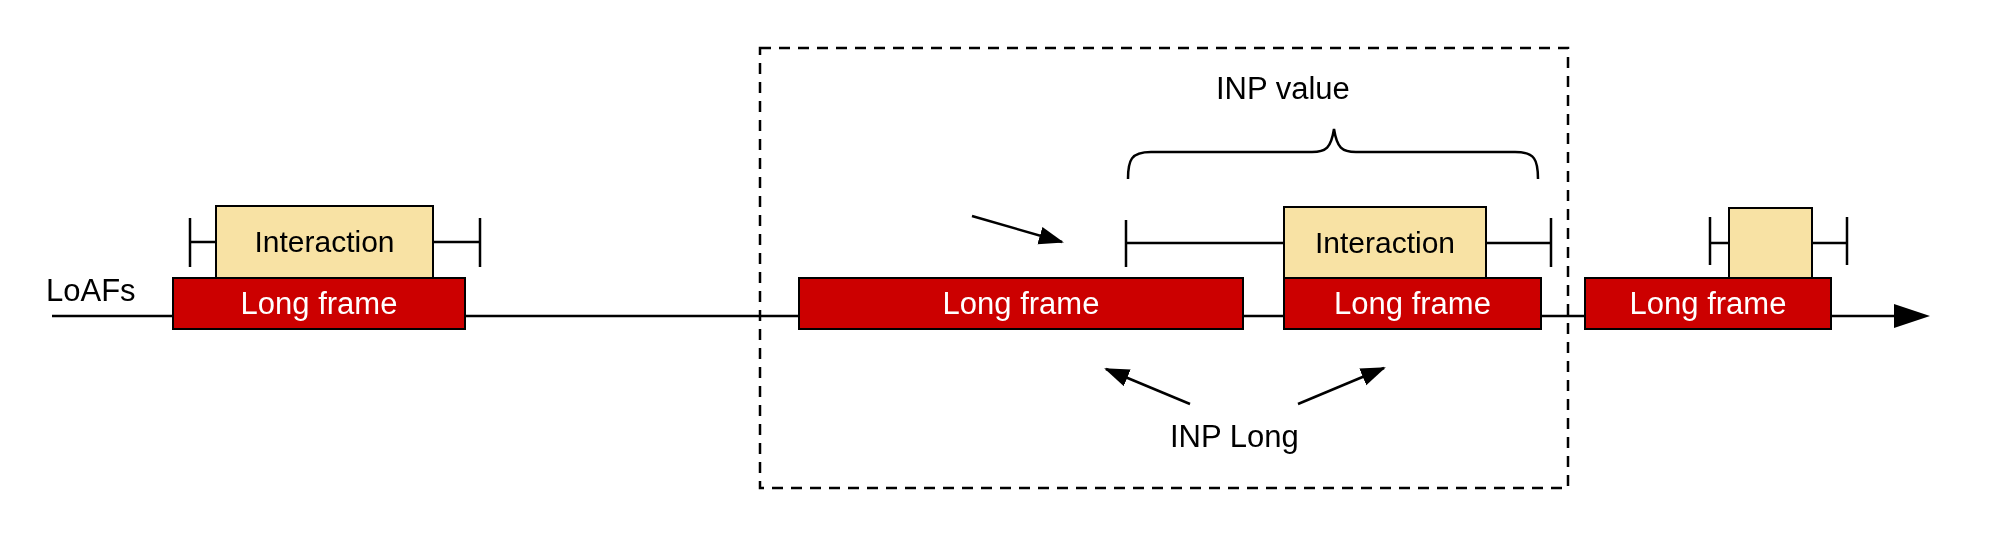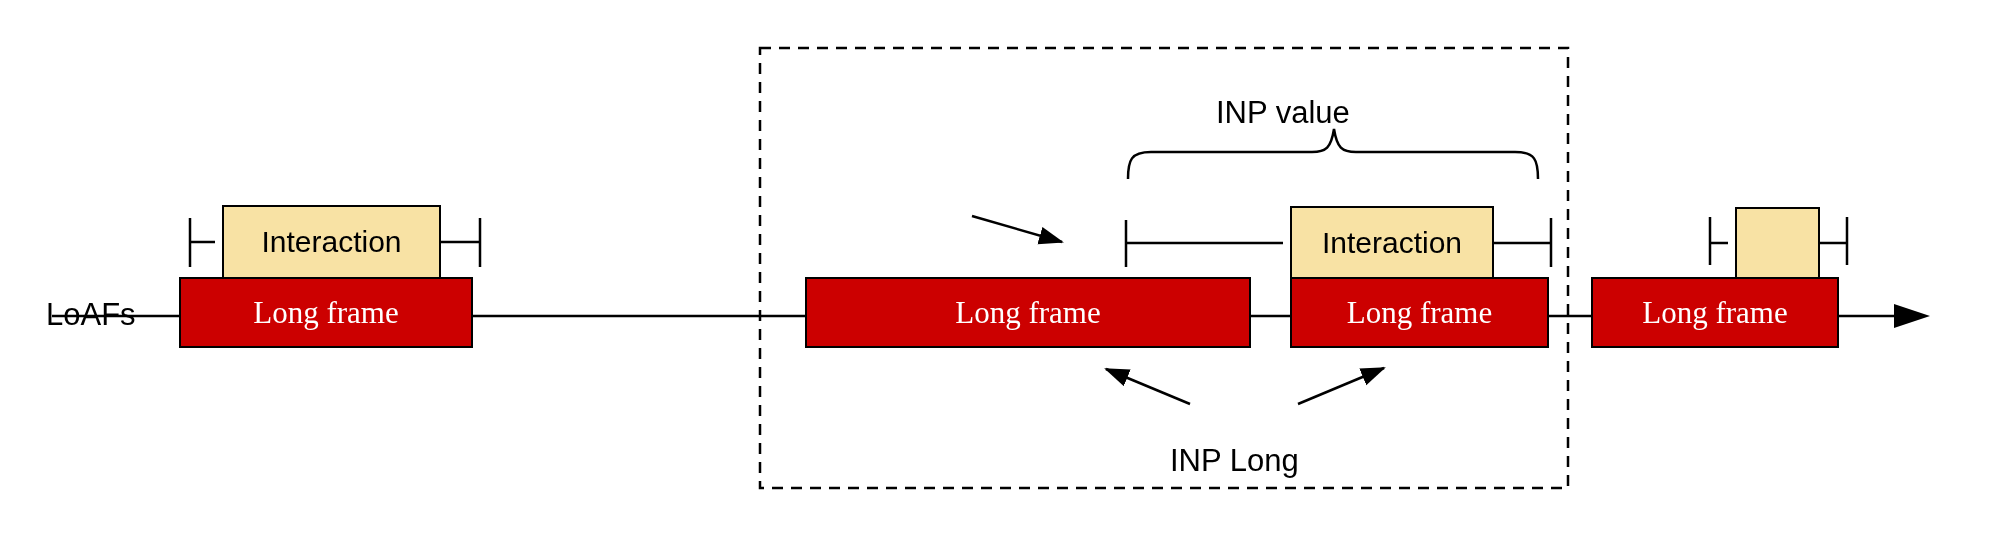--- a/index.html
+++ b/index.html
@@ -24,51 +24,48 @@
     z-index: 1;
   }
   .box {
     position: absolute;
     box-sizing: border-box;
     border: 2.5px solid var(--line);
     display: flex;
     align-items: center;
     justify-content: center;
     white-space: nowrap;
-    margin-left: 7px;
   }
   .long-frame {
     top: 277px;
-    height: 71px;
+    height: 53px;
     background: var(--lf-fill);
     color: var(--lf-text);
     font-size: 31px;
     z-index: 3;
-    font-family: Liberation Serif, serif;
   }
   .lf-1 { left: 172px;  width: 294px; }
   .lf-2 { left: 798px;  width: 446px; }
   .lf-3 { left: 1283px; width: 259px; }
   .lf-4 { left: 1584px; width: 248px; }
   .interaction {
     background: var(--ia-fill);
     color: var(--ia-text);
     font-size: 30px;
     z-index: 4;
   }
   .ia-1 { left: 215px;  top: 205px; width: 219px; height: 74px; }
   .ia-2 { left: 1283px; top: 206px; width: 204px; height: 73px; }
   .ia-3 { left: 1728px; top: 207px; width: 85px;  height: 72px; }
   .label {
     position: absolute;
     color: #000000;
     font-size: 31px;
     white-space: nowrap;
     z-index: 5;
-    margin-top: 24px;
   }
   .time-label      { left: 46px;   top: 273px; }
   .inp-event-label { left: 901px;  top: 159px; }
   .inp-value-label { left: 1216px; top: 71px;  }
   .inp-loafs-label { left: 1170px; top: 419px; }
 </style>
 </head>
 <body>
 
 <div class="canvas">

